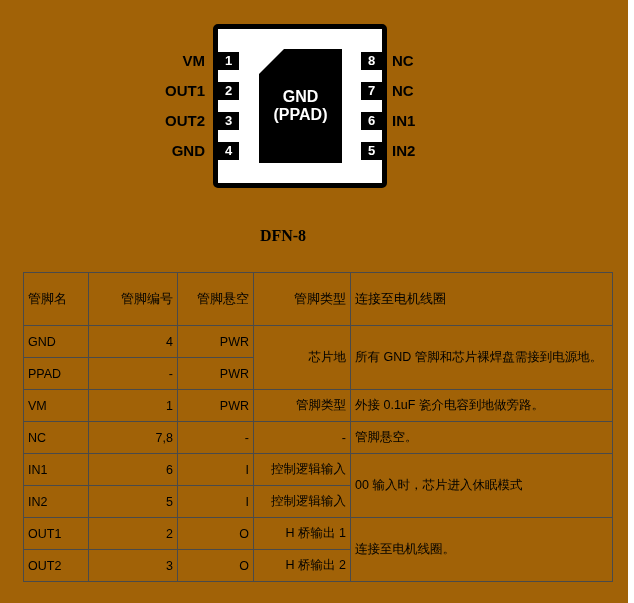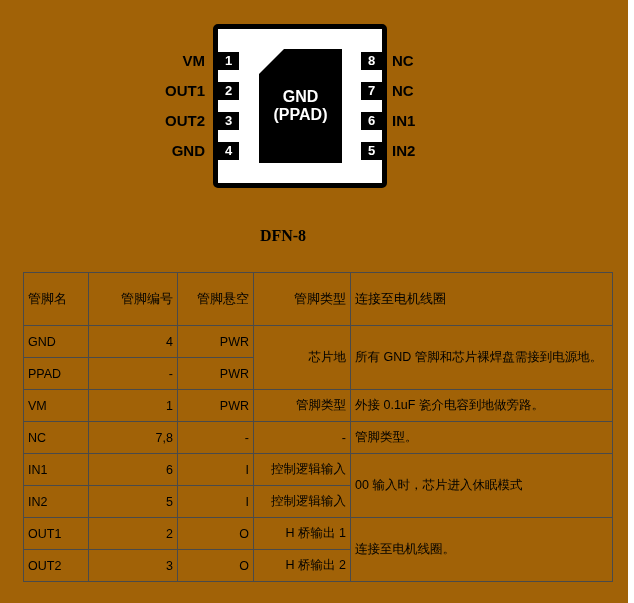--- a/index.html
+++ b/index.html
@@ -184,21 +184,21 @@
         <td class="ac">PWR</td>
         <td class="ac">管脚类型</td>
         <td class="conn">外接 0.1uF 瓷介电容到地做旁路。</td>
       </tr>
 
       <tr class="data">
         <td class="al">NC</td>
         <td class="ac">7,8</td>
         <td class="ac">-</td>
         <td class="ac">-</td>
-        <td class="conn">管脚类型。</td>
+        <td class="conn">管脚悬空。</td>
       </tr>
 
       <tr class="data">
         <td class="al">IN1</td>
         <td class="ac">6</td>
         <td class="ac">I</td>
         <td class="ac">控制逻辑输入</td>
         <td class="conn" rowspan="2">00 输入时，芯片进入休眠模式</td>
       </tr>
       <tr class="data">

